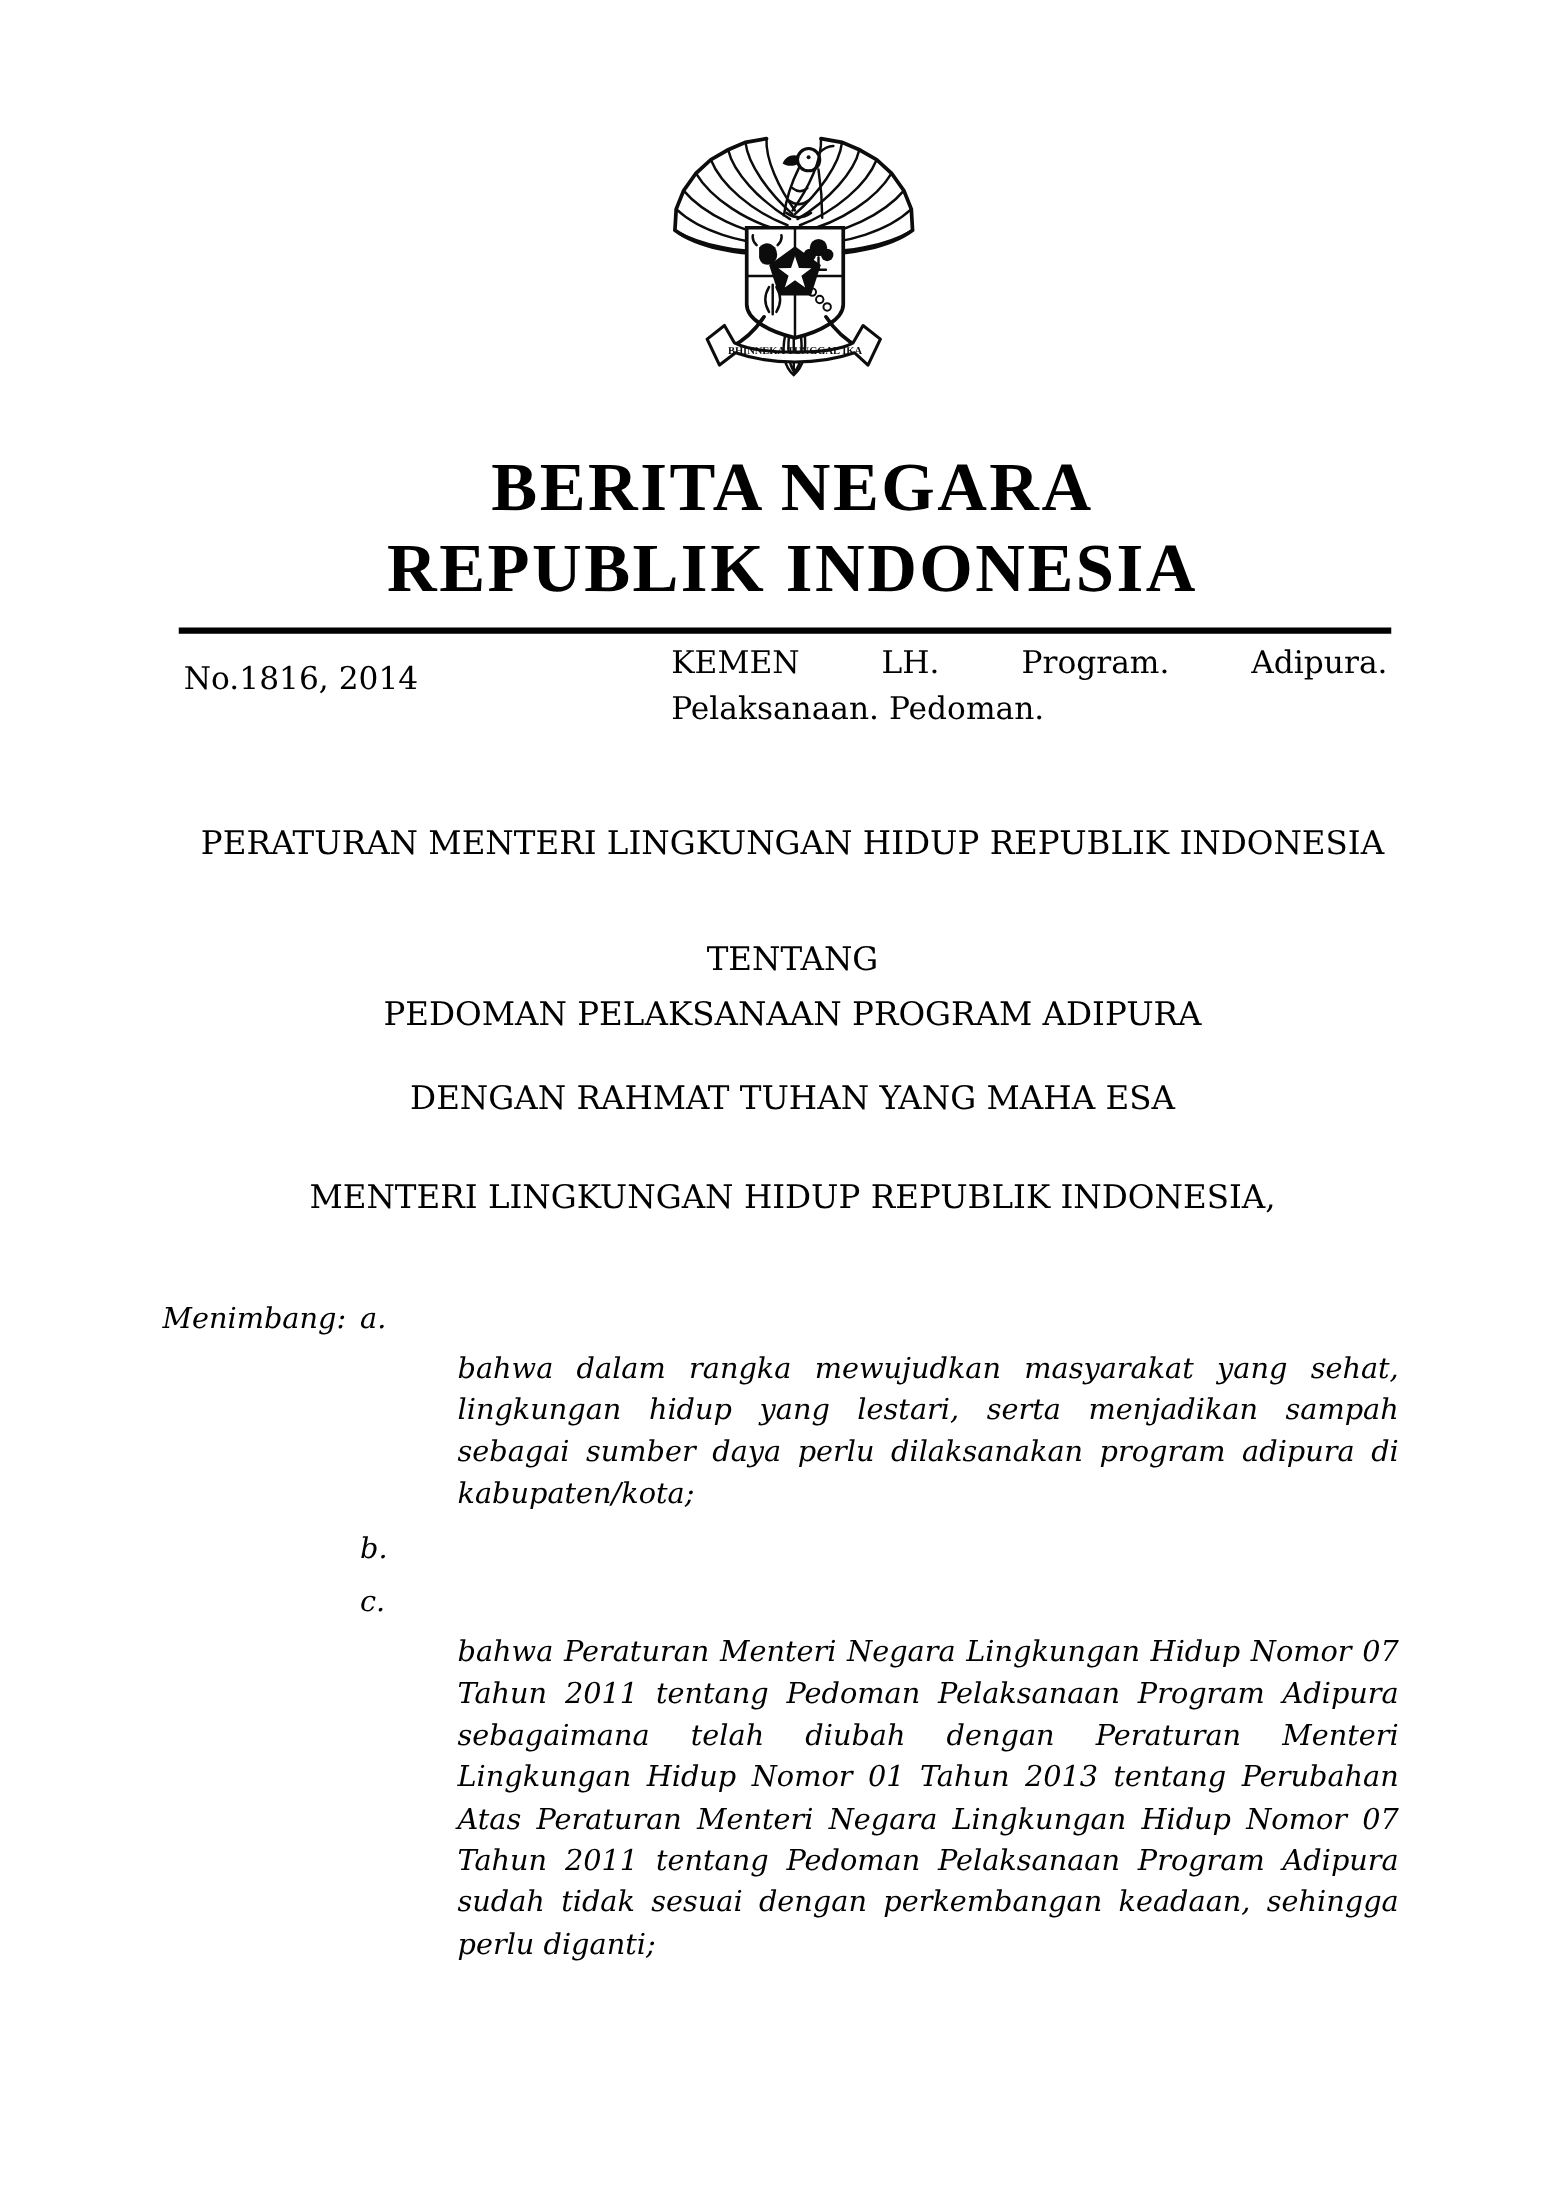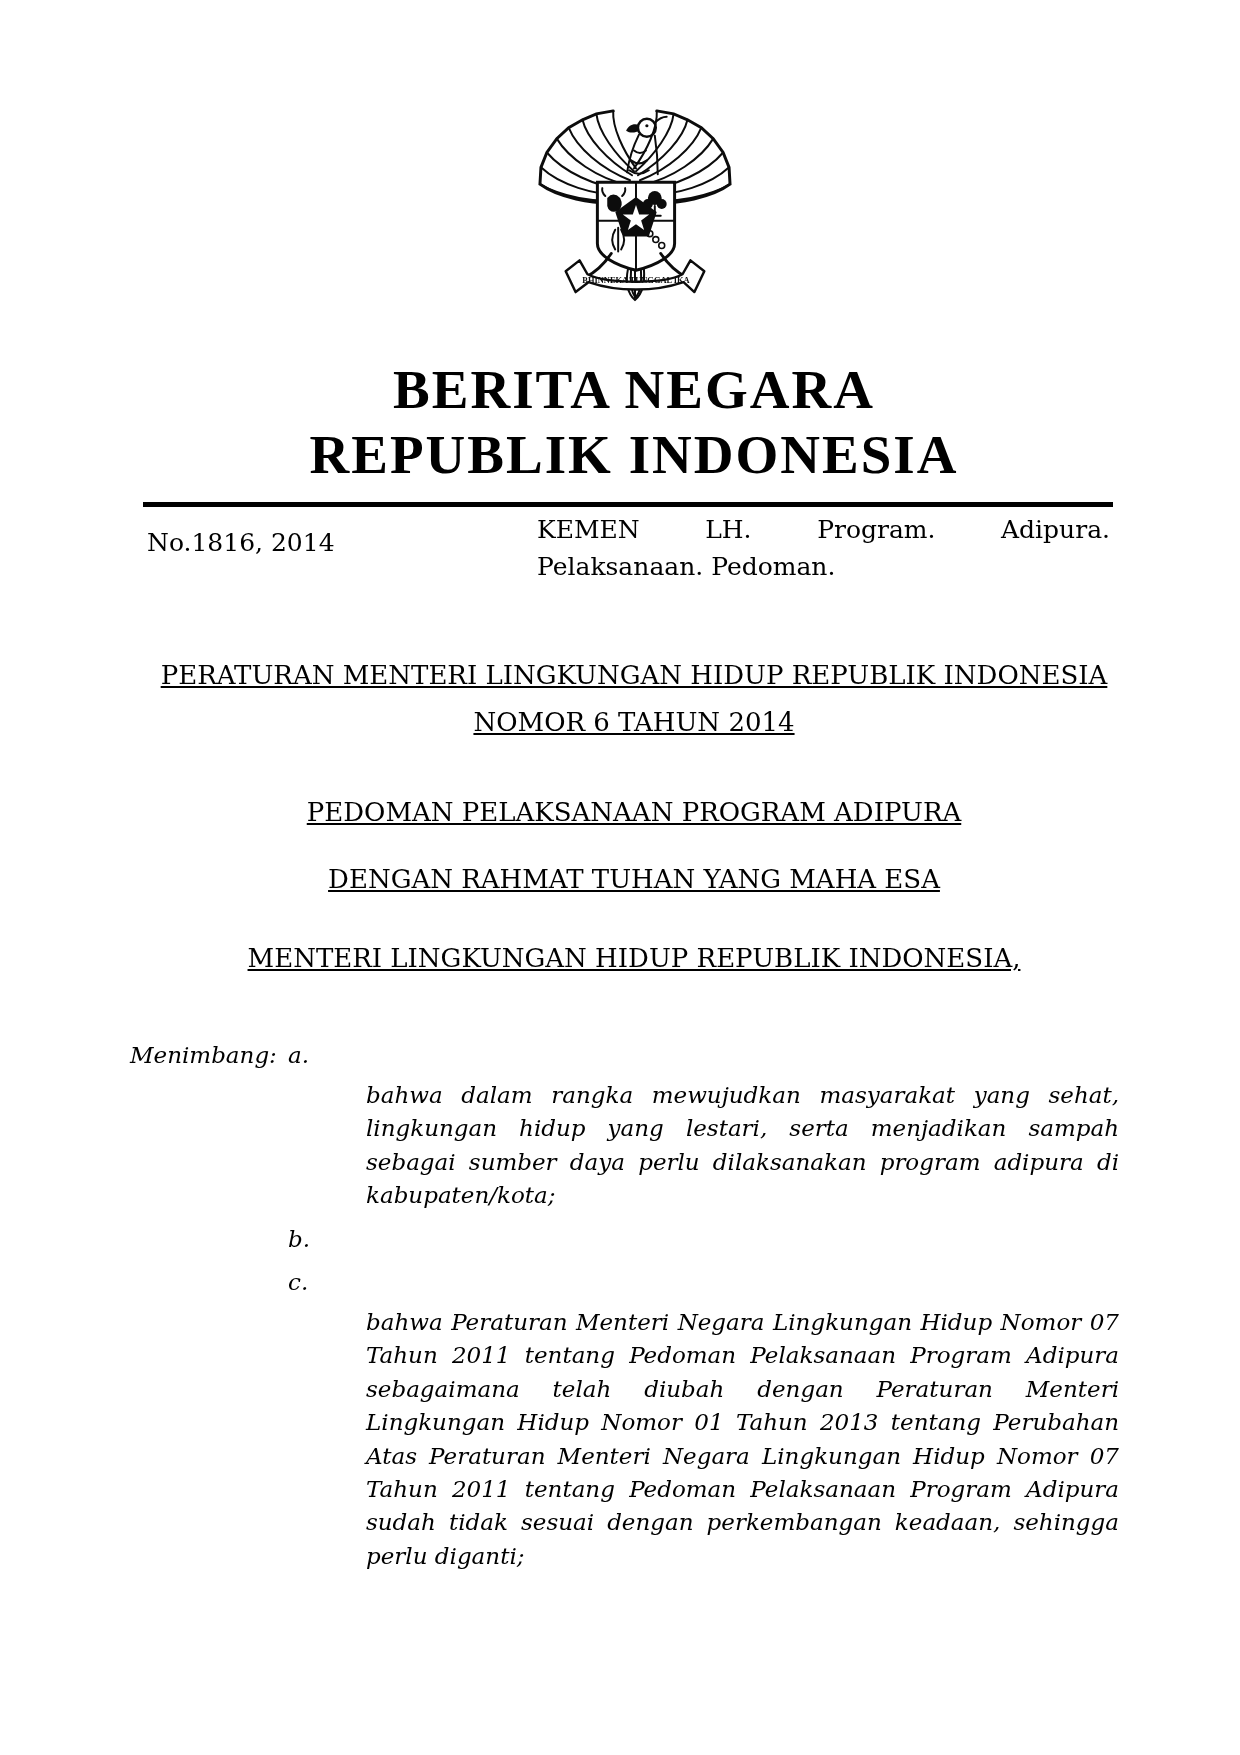--- a/index.html
+++ b/index.html
@@ -37,21 +37,20 @@
     font-size:25px;line-height:37px;
   }
   #issue-no{width:360px;flex:0 0 360px;margin-top:13px;}
   #issue-subject{flex:1;text-align:justify;margin-left:30px;}
   
   .heading-line{
     position:absolute;left:28px;width:1212px;
     text-align:center;
     font-size:26px;line-height:34px;
     white-space:nowrap;
-    text-decoration:underline;
   }
   
   #considerations{
     position:absolute;left:130px;top:1039px;width:989px;
     font-size:23px;line-height:33.4px;font-style:italic;
   }
   .consider-row{display:flex;align-items:flex-start;}
   .consider-row + .consider-row{margin-top:10px;}
   .consider-label{flex:0 0 158px;width:158px;}
   .consider-marker{flex:0 0 78px;width:78px;}
@@ -122,21 +121,21 @@
   </div>
 
   <div id="masthead-rule"></div>
 
   <div id="issue-row">
     <div id="issue-no">No.1816, 2014</div>
     <div id="issue-subject">KEMEN LH. Program. Adipura. Pelaksanaan. Pedoman.</div>
   </div>
 
   <div class="heading-line" style="top:658px">PERATURAN MENTERI LINGKUNGAN HIDUP REPUBLIK INDONESIA</div>
-  <div class="heading-line" style="top:705px">NOMOR 6 TAHUN 2014</div>
+  <div class="heading-line" style="top:751px">TENTANG</div>
   <div class="heading-line" style="top:862px">DENGAN RAHMAT TUHAN YANG MAHA ESA</div>
   <div class="heading-line" style="top:795px">PEDOMAN PELAKSANAAN PROGRAM ADIPURA</div>
   <div class="heading-line" style="top:941px">MENTERI LINGKUNGAN HIDUP REPUBLIK INDONESIA,</div>
 
   <div id="considerations">
 
     <div class="consider-row">
       <div class="consider-label">Menimbang:</div>
       <div class="consider-marker">a.</div>
       <div class="consider-text">bahwa dalam rangka mewujudkan masyarakat yang sehat, lingkungan hidup yang lestari, serta menjadikan sampah sebagai sumber daya perlu dilaksanakan program adipura di kabupaten/kota;</div>

